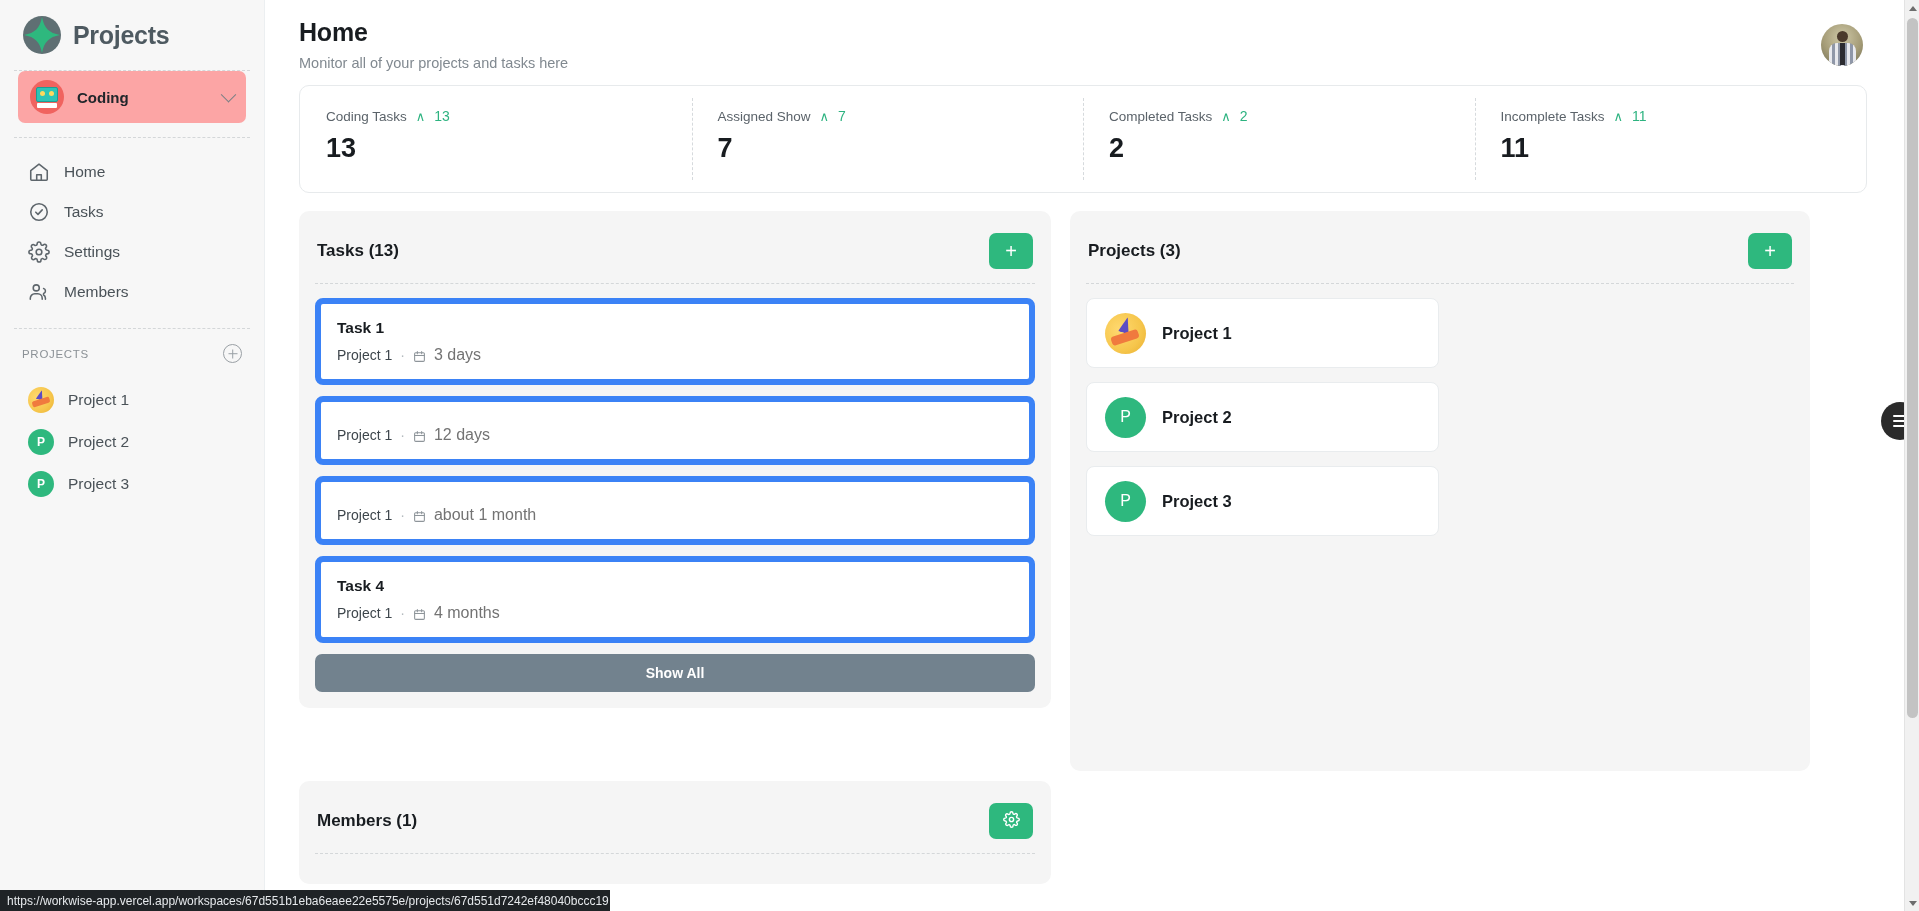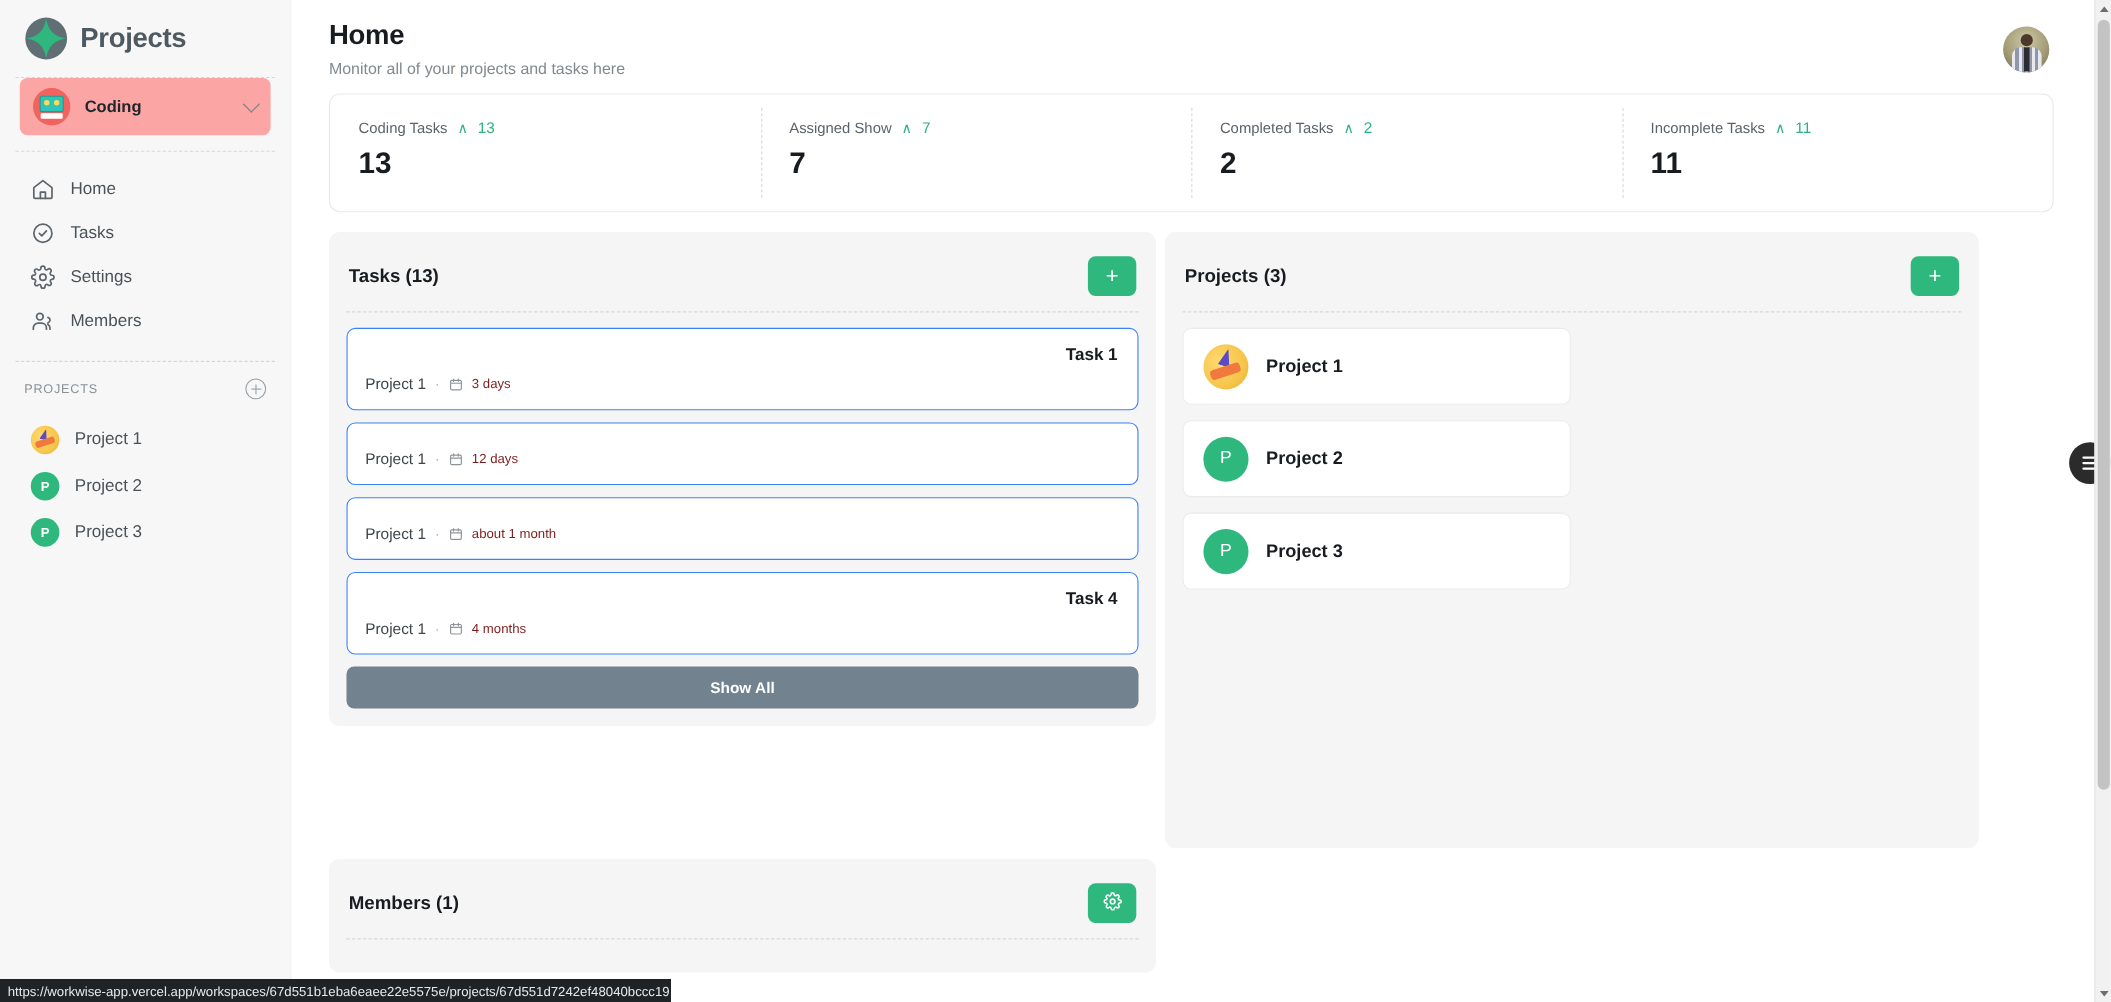--- a/index.html
+++ b/index.html
@@ -100,46 +100,46 @@
     content: ""; position: absolute; left: 0; top: 12px; bottom: 12px;
     border-left: 1.5px dashed #d6dadd;
   }
   .stat-label-row { display: flex; align-items: center; gap: 9px; }
   .stat-label { font-size: 13.5px; color: #5b636a; }
   .stat-arrow { color: #2db380; font-size: 13px; line-height: 1; }
   .stat-delta { font-size: 14px; color: #2db380; }
   .stat-value { font-size: 27px; font-weight: 700; color: #181c20; margin-top: 9px; }
 
   
-  .panels { display: flex; gap: 8px; margin: 18px 0 0 34px; align-items: flex-start; }
+  .panels { display: flex; gap: 19px; margin: 18px 0 0 34px; align-items: flex-start; }
   .panel {
     background: #f5f5f5; border-radius: 10px; padding: 14px 16px 16px 16px;
   }
   .panel.tasks { width: 752px; }
   .panel.projects { width: 740px; min-height: 560px; }
   .panel-head { display: flex; align-items: center; justify-content: space-between; padding: 8px 2px 0 2px; }
   .panel-title { font-size: 17px; font-weight: 700; color: #181c20; }
   .btn-green {
     width: 44px; height: 36px; border-radius: 7px; background: #2eb87e;
     border: none; display: flex; align-items: center; justify-content: center;
     cursor: pointer; color: #fff;
   }
   .btn-green .g { font-size: 20px; line-height: 1; font-weight: 300; }
   .panel-div { border-top: 1.5px dashed #d4d7d9; margin: 14px 0 14px 0; }
 
   .task-card {
-    background: #fff; border: 1px solid #3b82f6; border-radius: 8px;
-    padding: 15px 18px 15px 16px; margin-bottom: 11px; cursor: pointer; text-align: right;
+    background: #fff; border: 6px solid #3b82f6; border-radius: 8px;
+    padding: 15px 18px 15px 16px; margin-bottom: 11px; cursor: pointer;
   }
   .task-title { font-size: 15.5px; font-weight: 700; color: #181c20; }
   .task-meta { display: flex; align-items: center; gap: 8px; margin-top: 9px; }
   .task-proj { font-size: 14px; color: #3e464c; }
   .mdot { color: #b4babe; font-size: 14px; }
   .cal-ico { width: 13px; height: 13px; color: #8e959a; }
-  .task-due { font-size: 12px; color: #7f1d1d; }
+  .task-due { font-size: 16px; color: #737373; }
 
   .btn-showall {
     width: 100%; height: 38px; border-radius: 7px; background: #72828e;
     border: none; color: #fff; font-size: 14px; font-weight: 700;
     cursor: pointer; font-family: "Liberation Sans", sans-serif;
   }
 
   .proj-grid { display: flex; flex-wrap: wrap; gap: 14px; }
   .proj-card {
     width: 353px; background: #fff; border: 1px solid #e9ecee; border-radius: 8px;

